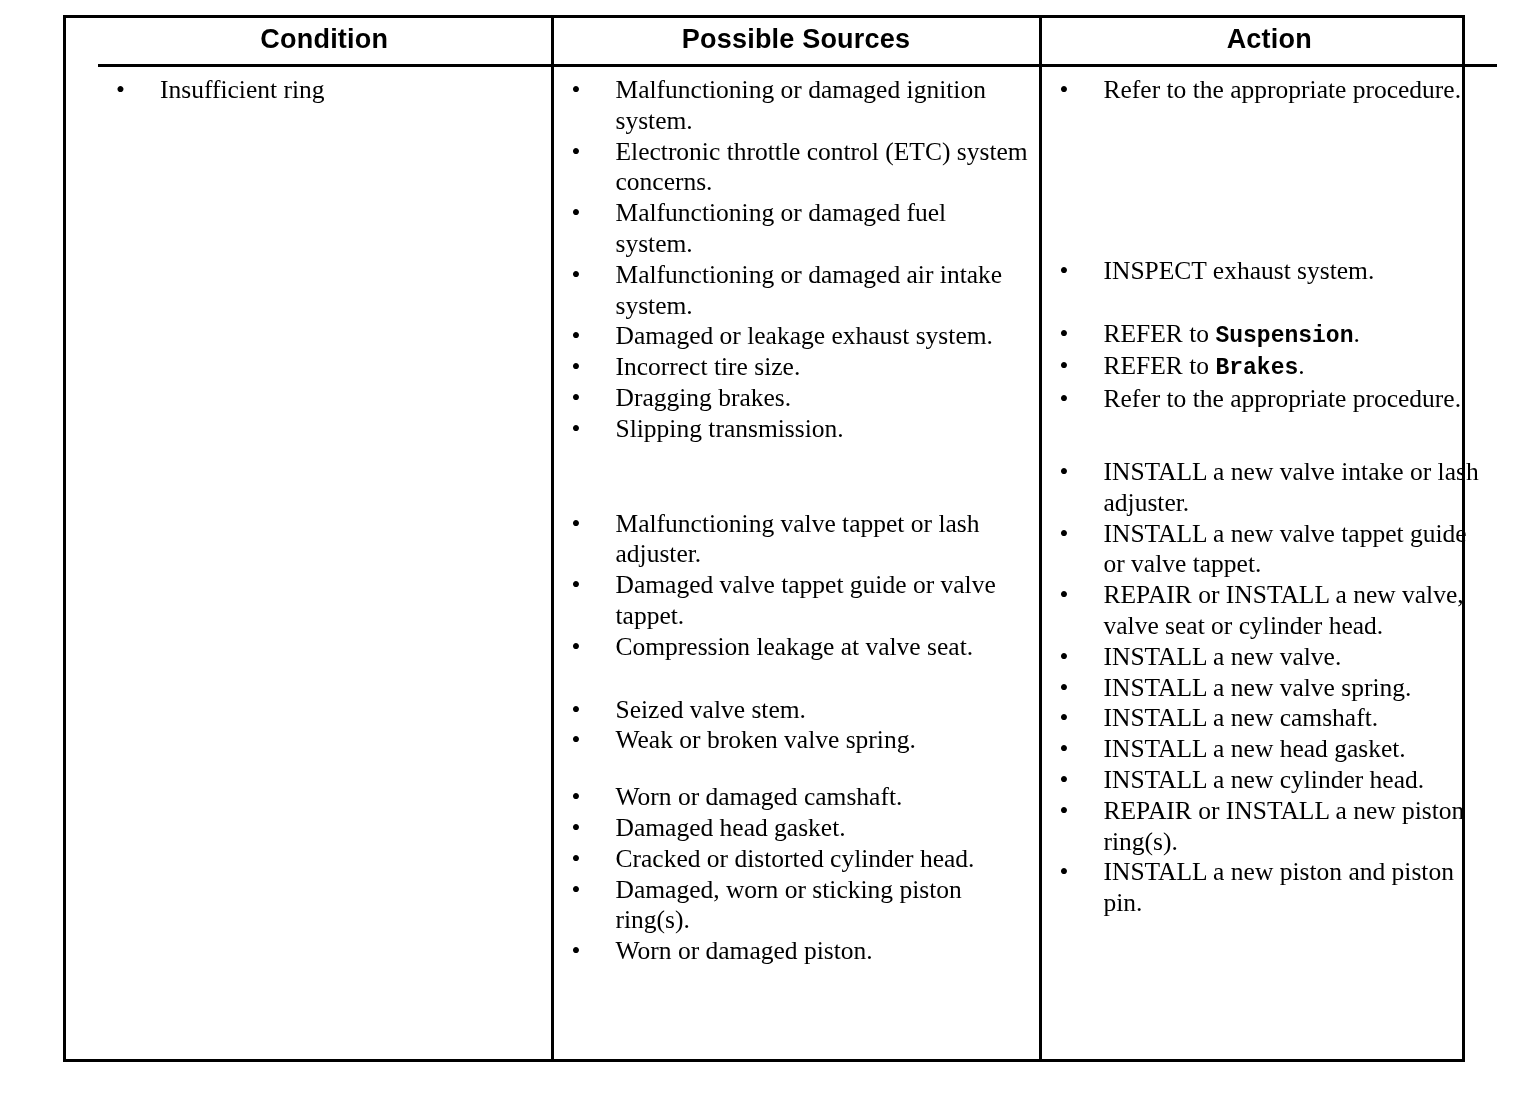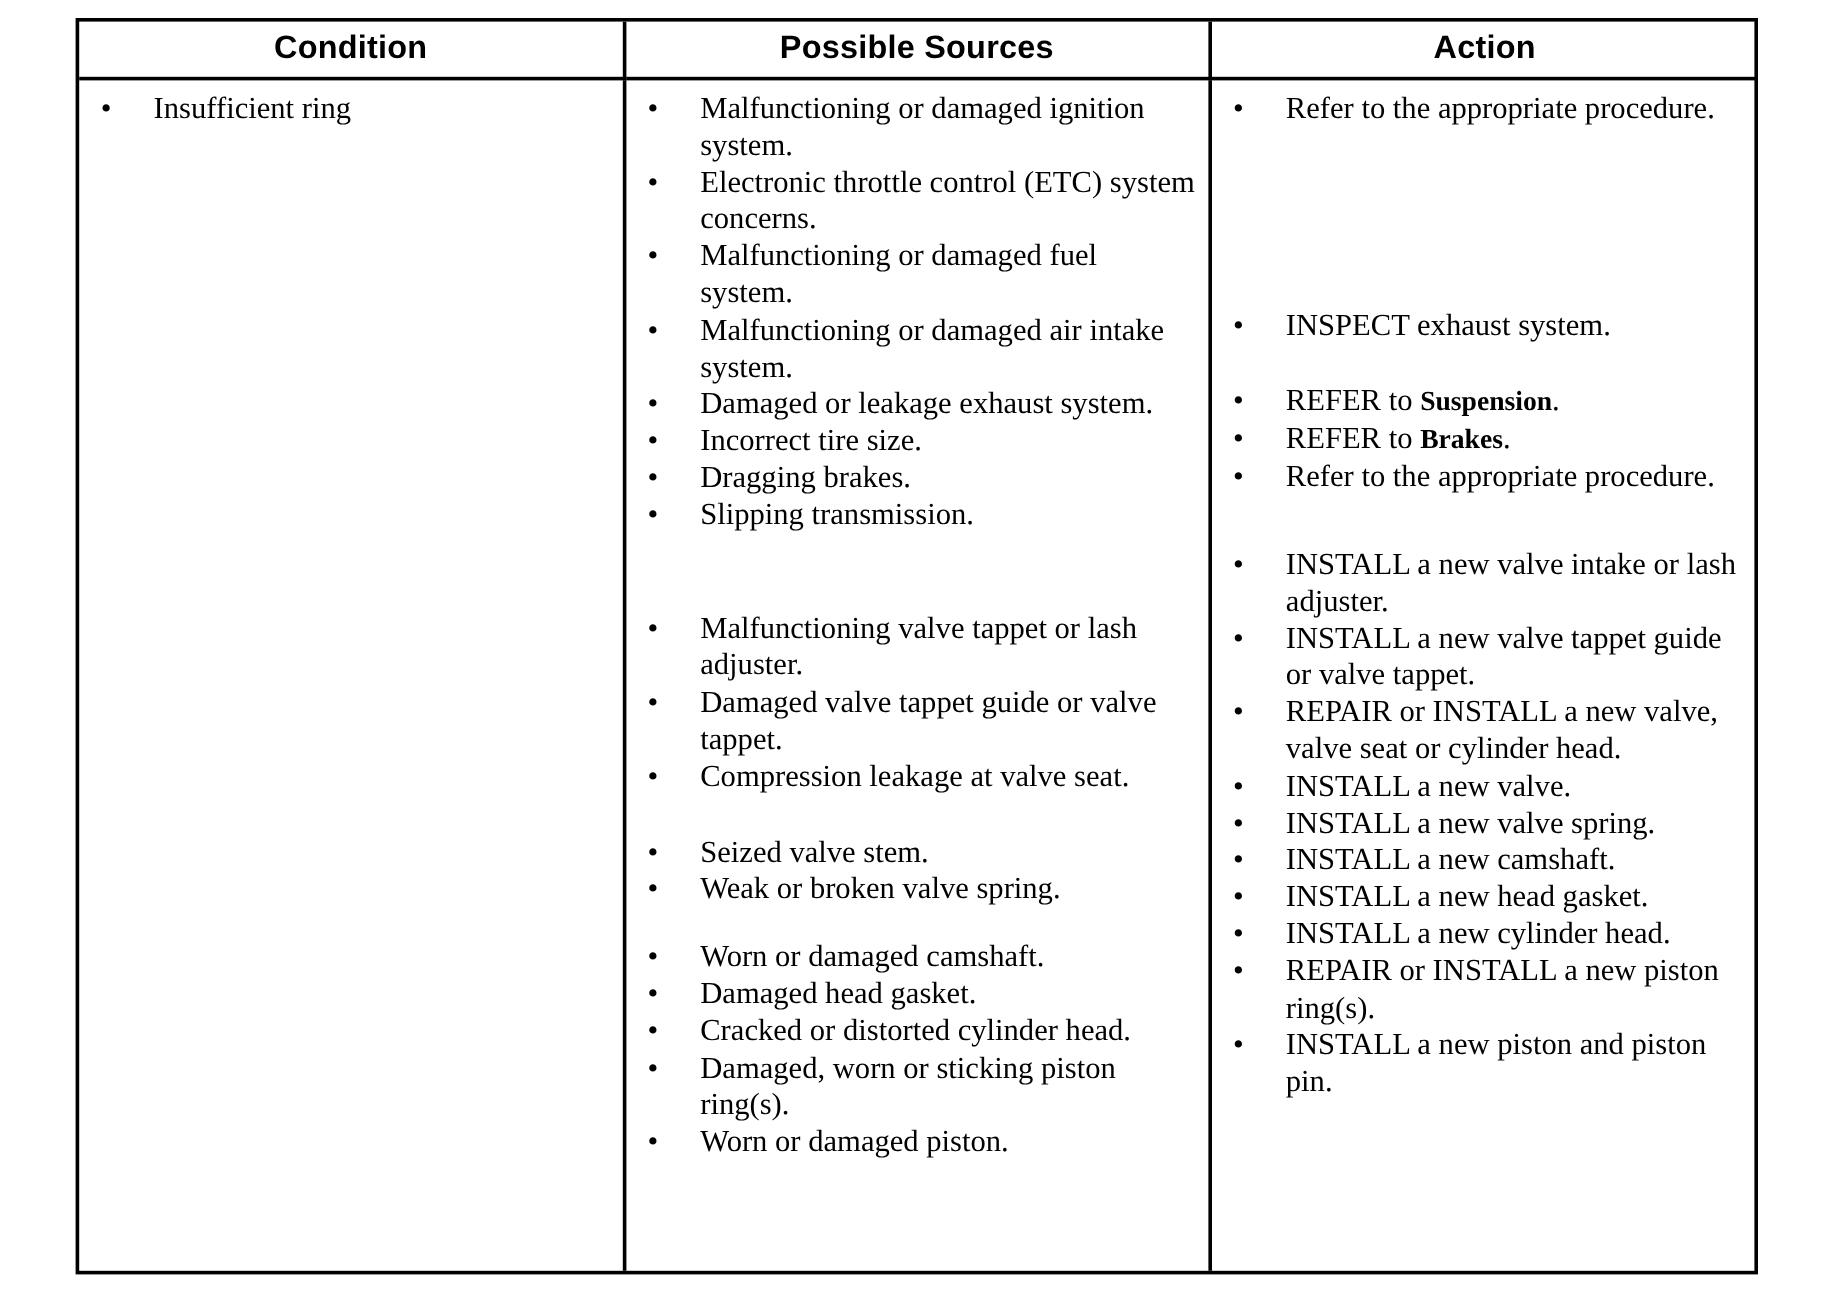--- a/index.html
+++ b/index.html
@@ -15,20 +15,21 @@
     overflow: hidden;
   }
 
   #table-wrap {
     position: absolute;
     left: 63px;
     top: 15px;
     width: 1402px;
     box-sizing: border-box;
     border: 3px solid #000;
+    padding-left: 32px;
   }
 
   table.diag {
     border-collapse: collapse;
     width: 100%;
     table-layout: fixed;
   }
 
   table.diag col.c-condition { width: 454px; }
   table.diag col.c-sources   { width: 488px; }
@@ -87,21 +88,21 @@
     padding-left: 0;
     height: 0;
   }
   li.gap-sm  { height: 26px; }
   li.gap-md  { height: 32px; }
   li.gap-lg  { height: 42px; }
   li.gap-xl  { height: 64px; }
   li.gap-xxl { height: 150px; }
 
   .sans-b {
-    font-family: Liberation Serif, serif;
+    font-family: Liberation Mono, monospace;
     font-weight: bold;
     font-size: 23px;
   }
 </style>
 </head>
 <body>
 
 <div id="table-wrap">
   <table class="diag">
     <colgroup>

